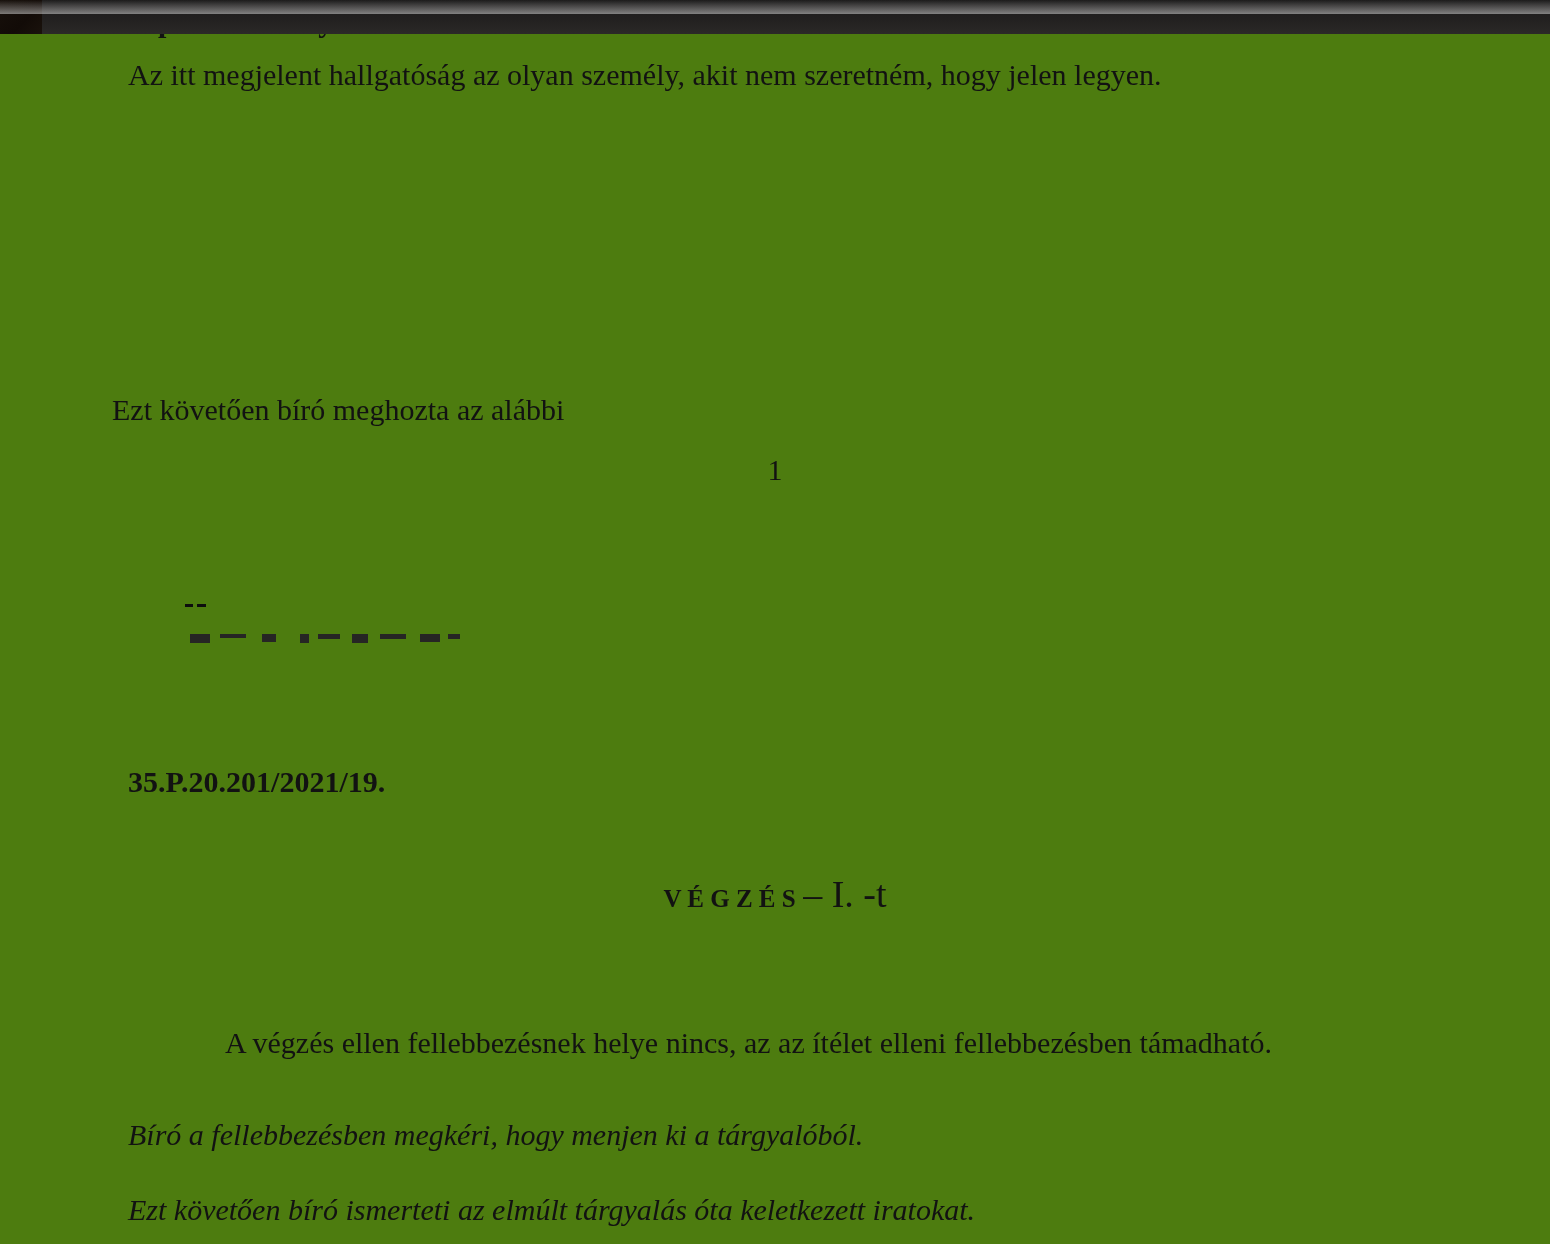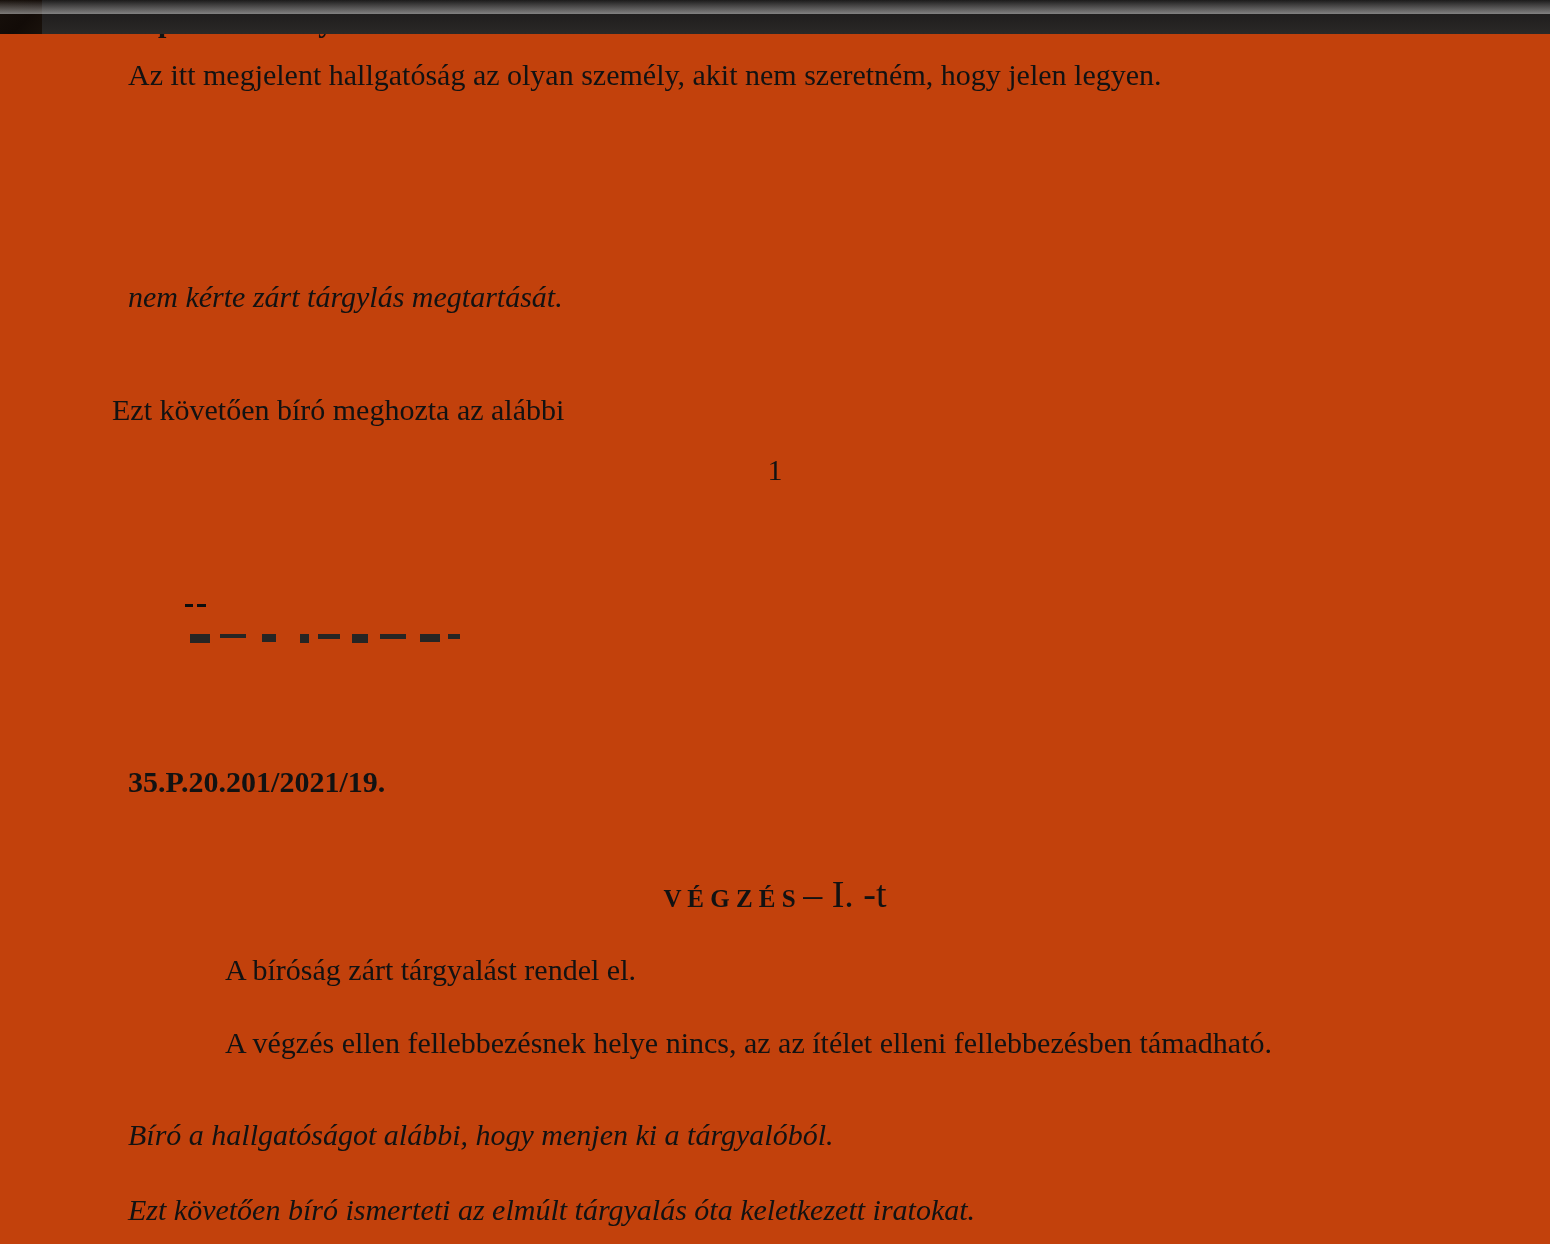--- a/index.html
+++ b/index.html
@@ -1,18 +1,18 @@
 <!DOCTYPE html>
 <html><head>
 <meta charset="utf-8">
 <style>
   html,body { margin:0; padding:0; background:#ffffff; }
   .canvas {
     position:relative; width:1550px; height:1244px;
-    background:#c2410c; overflow:hidden;
+    background:#4d7c0f; overflow:hidden;
     font-family:"Liberation Serif", serif; color:#121212;
   }
   .abs { position:absolute; }
   .t30 { font-size:30px; line-height:1.15; white-space:nowrap; }
   .bold { font-weight:bold; }
   .it   { font-style:italic; }
   .jline {
     font-size:30px; line-height:1.15; font-style:italic;
     text-align:justify; text-align-last:justify; white-space:normal;
   }
@@ -35,21 +35,20 @@
 </style>
 </head>
 <body>
 
 <div class="canvas">
 
   <div class="abs t30 bold" style="left:128px; top:5px;">Alperes személyesen:</div>
 
   <div class="abs t30" style="left:128px; top:58px;">Az itt megjelent hallgatóság az olyan személy, akit nem szeretném, hogy jelen legyen.</div>
 
-  <div class="abs lastline" style="left:128px; top:280px;">nem kérte zárt tárgylás megtartását.</div>
 
   <div class="abs t30" style="left:112px; top:393px;">Ezt követően bíró meghozta az alábbi</div>
 
   <div class="abs t30 centerline" style="top:453px;">1</div>
 
   <div class="abs sep-band"></div>
   <div class="abs sep-corner"></div>
 
   <div class="tick" style="left:185px; top:604px; width:8px;"></div>
   <div class="tick" style="left:197px; top:604px; width:9px;"></div>
@@ -67,21 +66,20 @@
   </div>
 
   <div class="abs t30 bold" style="left:128px; top:765px;">35.P.20.201/2021/19.</div>
 
   <div class="abs t30 centerline" style="top:873px;">
     <span class="bold" style="font-size:25px;">V É G Z É S</span>
     <span style="font-size:30px;"> </span>
     <span style="font-size:38px;">– I. -t</span>
   </div>
 
-  <div class="abs t30" style="left:225px; top:953px;">A bíróság zárt tárgyalást rendel el.</div>
   <div class="abs t30" style="left:225px; top:1026px;text-align:right;">A végzés ellen fellebbezésnek helye nincs, az az ítélet elleni fellebbezésben támadható.</div>
 
-  <div class="abs t30 it" style="left:128px; top:1118px;">Bíró a hallgatóságot alábbi, hogy menjen ki a tárgyalóból.</div>
+  <div class="abs t30 it" style="left:128px; top:1118px;">Bíró a fellebbezésben megkéri, hogy menjen ki a tárgyalóból.</div>
   <div class="abs t30 it" style="left:128px; top:1193px;">Ezt követően bíró ismerteti az elmúlt tárgyalás óta keletkezett iratokat.</div>
 
   <div class="abs bottom-fade"></div>
 
 </div>
 
 </body></html>

